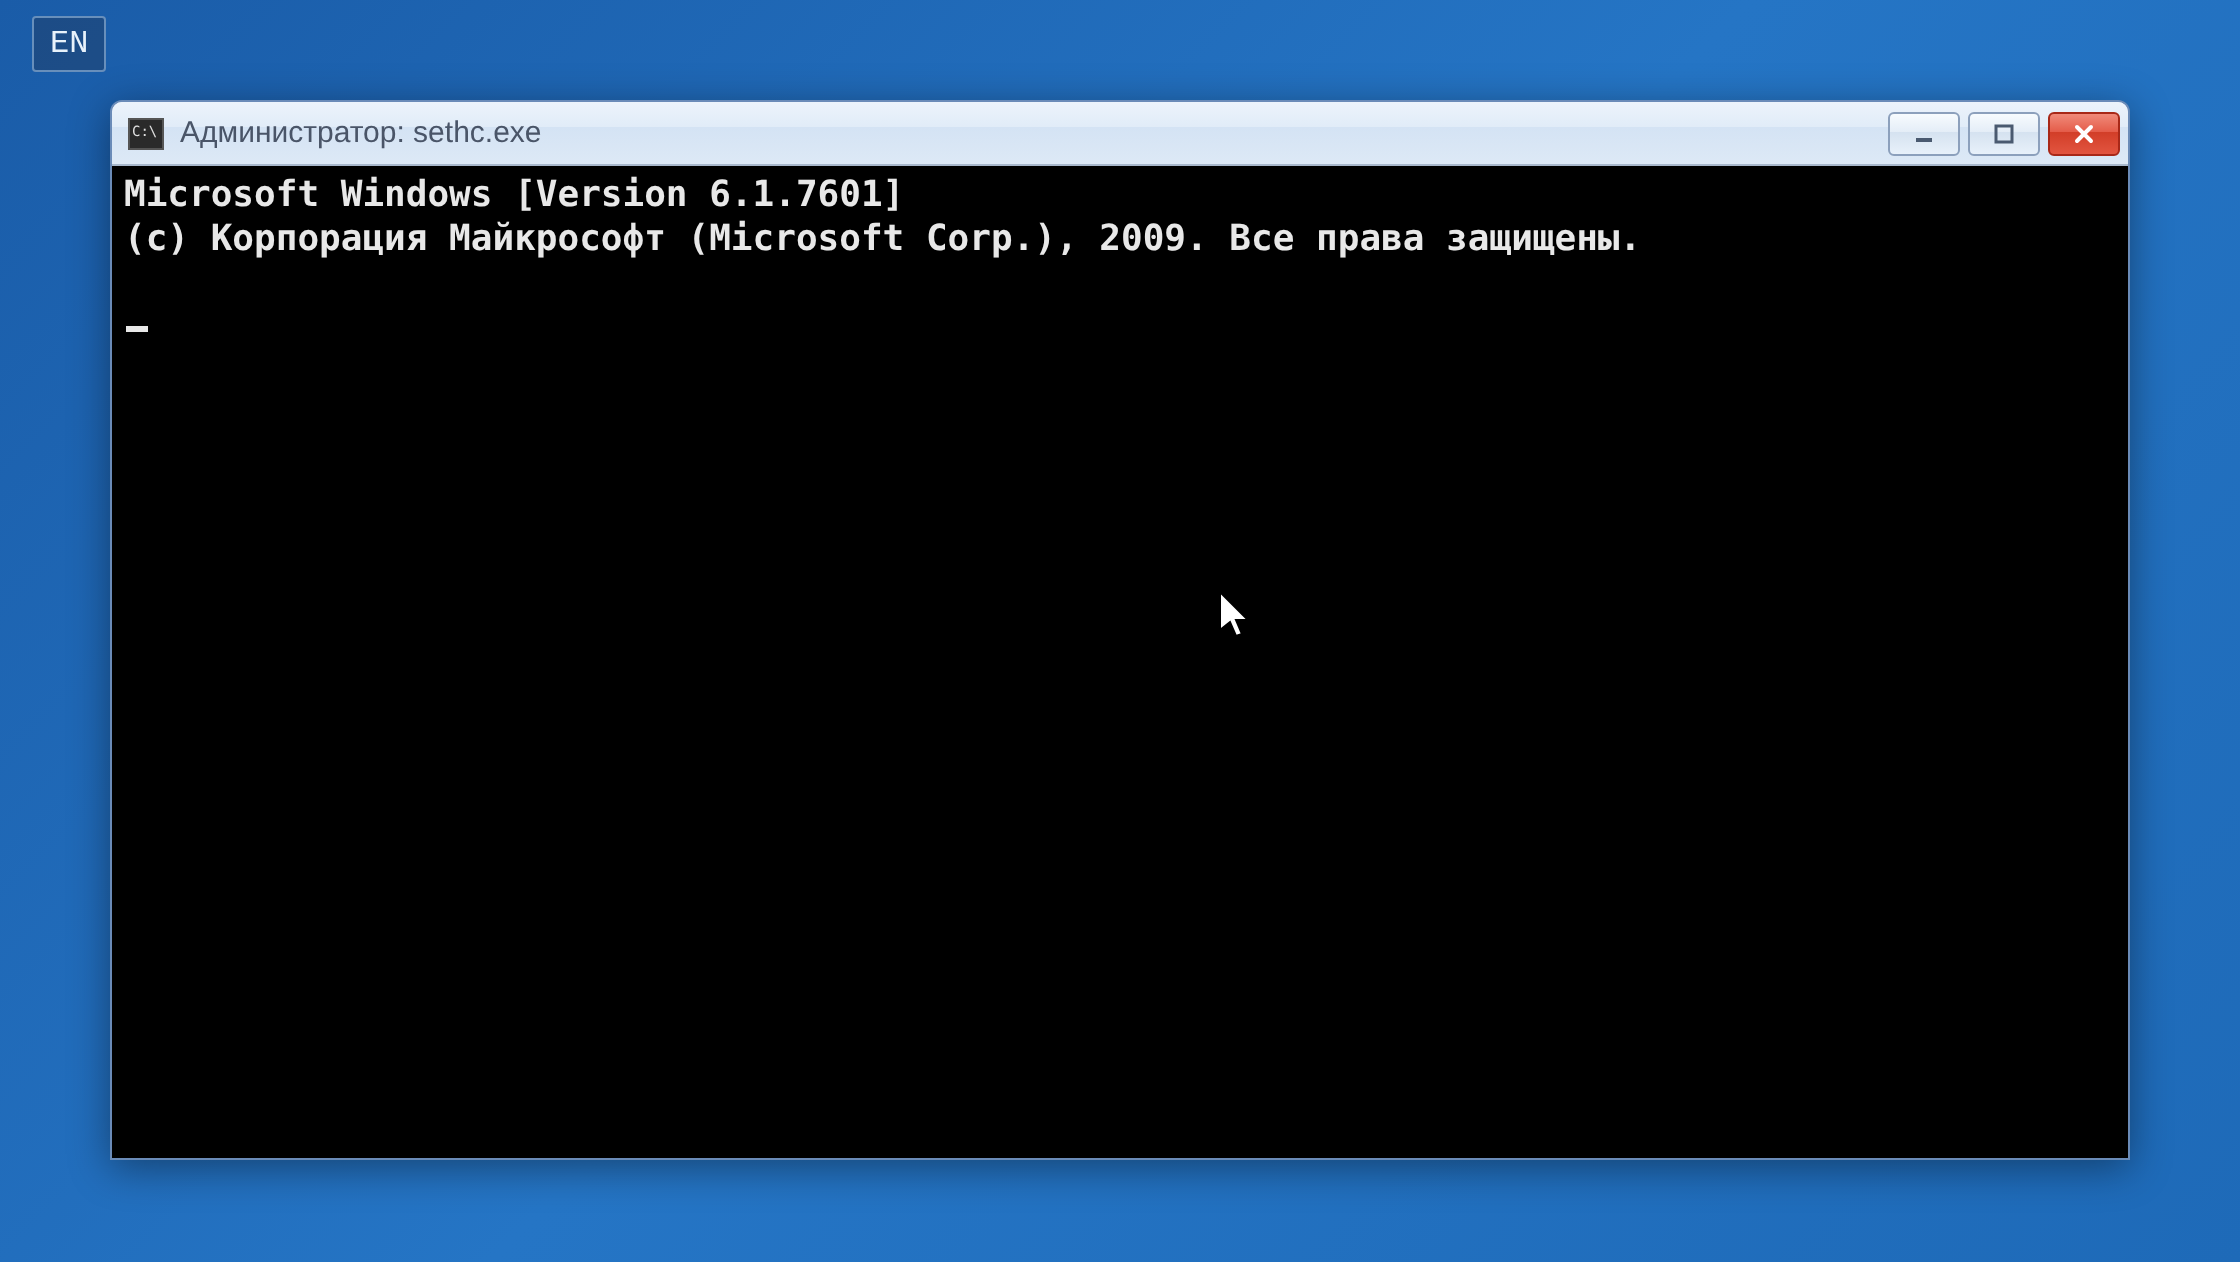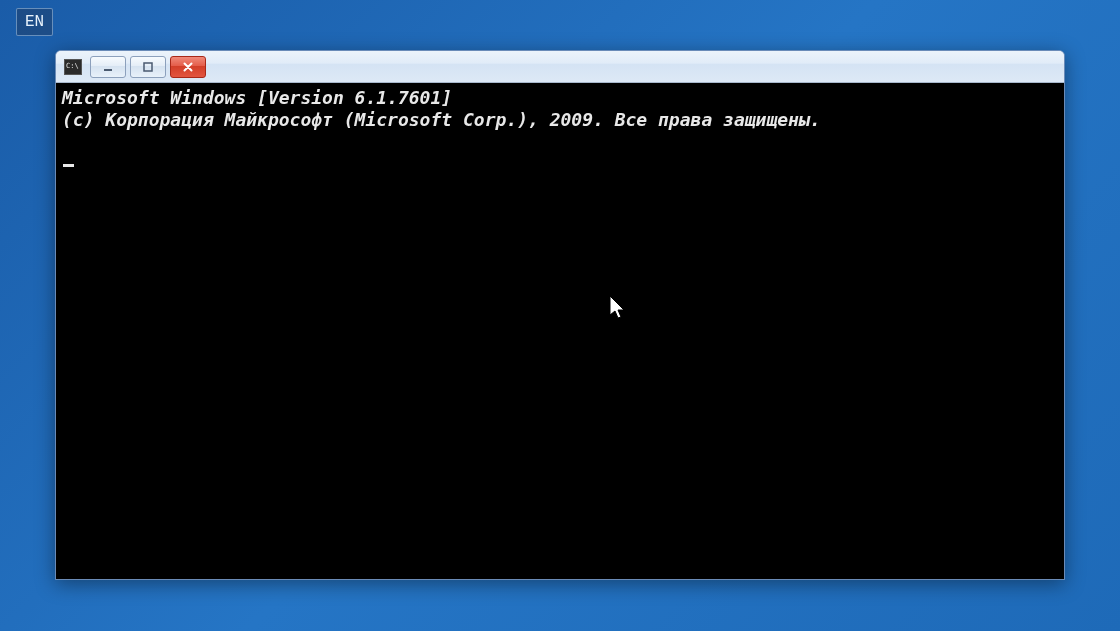--- a/index.html
+++ b/index.html
@@ -89,21 +89,20 @@
     .console-area {
       background: #000;
       height: calc(100% - 32px);
       padding: 4px 6px;
       color: #e8e8e8;
       font-family: "Lucida Console", "Consolas", monospace;
       font-size: 18px;
       line-height: 1.2;
       font-weight: bold;
       position: relative;
-      font-style: italic;
     }
     .console-line {
       white-space: pre;
     }
     .console-prompt-line {
       margin-top: 18px;
       white-space: pre;
     }
     .cursor-block {
       display: inline-block;
@@ -127,20 +126,21 @@
 
 <div class="lang-indicator">
   <span>EN</span>
 </div>
 
 <div class="window">
   <div class="titlebar">
     <div class="titlebar-icon">
       <span class="titlebar-icon-text">C:\</span>
     </div>
+    <div class="titlebar-title">Администратор: sethc.exe</div>
     <div class="window-controls">
       <div class="win-btn">
         <svg width="12" height="12" viewBox="0 0 12 12">
           <rect x="2" y="8" width="8" height="2" fill="#4a5a70"></rect>
         </svg>
       </div>
       <div class="win-btn">
         <svg width="12" height="12" viewBox="0 0 12 12">
           <rect x="2" y="2" width="8" height="8" fill="none" stroke="#4a5a70" stroke-width="1.5"></rect>
         </svg>

